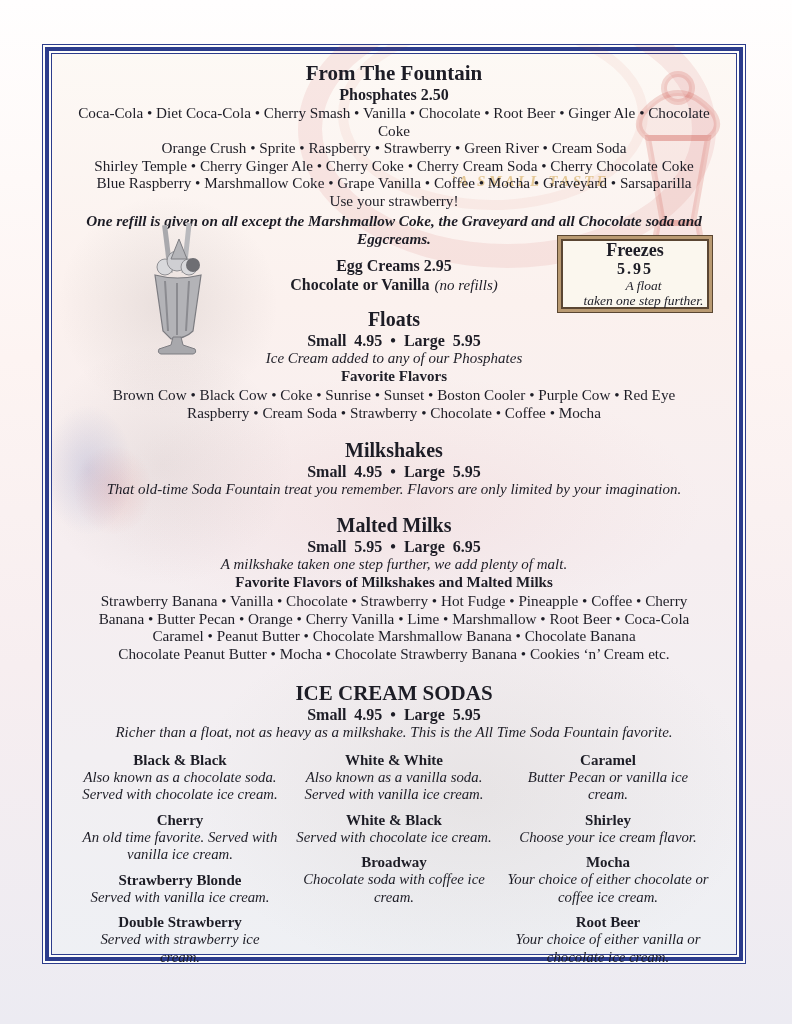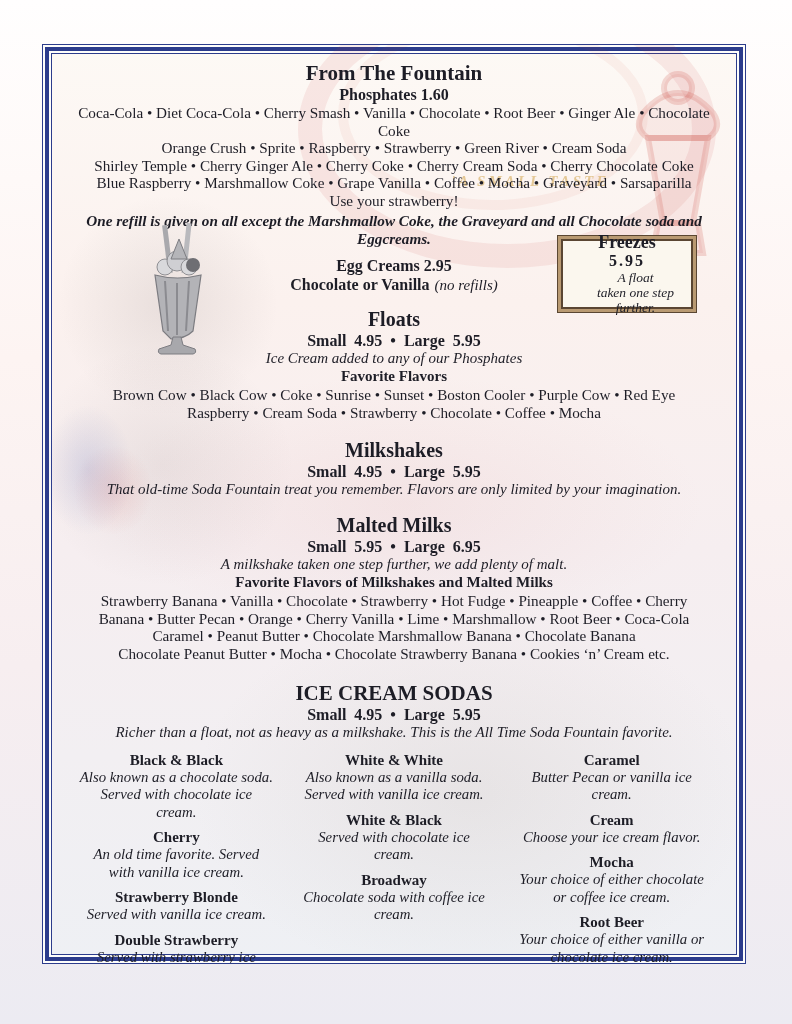--- a/index.html
+++ b/index.html
@@ -39,34 +39,34 @@
   .bold-sub{font-size:16px;font-weight:bold;line-height:19px;}
   .tagline{font-size:15px;font-style:italic;line-height:17px;}
   .flavor-line{font-size:15.2px;line-height:17.6px;}
   .plain{font-size:15.2px;line-height:18px;}
   .refill{font-size:15.2px;font-weight:bold;font-style:italic;line-height:18px;margin-top:2px;}
   .note-ital{font-style:italic;margin-left:5px;}
   .prices{word-spacing:4px;}
   .sec{margin-top:0;}
   
   .freezes{
-    position:absolute;left:514px;top:190px;width:140px;height:78px;z-index:3;
+    position:absolute;left:514px;top:190px;width:156px;height:78px;z-index:3;
     border:1px solid #5a4632;background:#b99a72;padding:3px;box-sizing:border-box;
   }
   .freezes-inner{
     border:2px solid #5a4632;background:#fbf7ee;width:100%;height:100%;box-sizing:border-box;
     display:flex;flex-direction:column;justify-content:center;text-align:center;
   }
   .freezes-title{font-size:18px;font-weight:bold;line-height:19px;}
   .freezes-price{font-size:16px;font-weight:bold;letter-spacing:2px;line-height:18px;}
   .freezes-desc{font-size:13.5px;font-style:italic;line-height:15px;margin-left:17px;}
   
   .shake{position:absolute;left:94px;top:178px;z-index:3;}
   
-  .cols{display:flex;margin-top:10px;padding:0 4px;gap:11px;}
+  .cols{display:flex;margin-top:10px;padding:0 4px;}
   .col{flex:1;padding:0 6px;}
   .soda-item{margin-bottom:7px;}
   .soda-name{font-size:15px;font-weight:bold;line-height:18px;}
   .soda-desc{font-size:14.8px;font-style:italic;line-height:17.5px;} .mt8{margin-top:8px;} .mt14{margin-top:14px;}
   .mt16{margin-top:16px;} .mt18{margin-top:18px;}
 </style>
 </head>
 <body>
 
 <div class="frame">
@@ -110,21 +110,21 @@
       <div class="freezes-price">5.95</div>
       <div class="freezes-desc">A float</div>
       <div class="freezes-desc">taken one step further.</div>
     </div>
   </div>
 
   <div class="content">
 
     <div class="sec">
       <div class="h-lg">From The Fountain</div>
-      <div class="bold-sub">Phosphates 1.60</div>
+      <div class="bold-sub">Phosphates 2.50</div>
       <div class="flavor-line">Coca-Cola • Diet Coca-Cola • Cherry Smash • Vanilla • Chocolate • Root Beer • Ginger Ale • Chocolate Coke</div>
       <div class="flavor-line">Orange Crush • Sprite • Raspberry • Strawberry • Green River • Cream Soda</div>
       <div class="flavor-line">Shirley Temple • Cherry Ginger Ale • Cherry Coke • Cherry Cream Soda •  Cherry Chocolate Coke</div>
       <div class="flavor-line">Blue Raspberry • Marshmallow Coke • Grape Vanilla • Coffee • Mocha • Graveyard • Sarsaparilla</div>
       <div class="plain">Use your strawberry!</div>
       <div class="refill">One refill is given on all except the Marshmallow Coke, the Graveyard and all Chocolate soda and Eggcreams.</div>
     </div>
 
     <div class="mt8">
       <div class="bold-sub">Egg Creams 2.95</div>
@@ -201,21 +201,21 @@
           </div>
 
         </div>
 
         <div class="col">
           <div class="soda-item">
             <div class="soda-name">Caramel</div>
             <div class="soda-desc">Butter Pecan or vanilla ice cream.</div>
           </div>
           <div class="soda-item">
-            <div class="soda-name">Cream</div>
+            <div class="soda-name">Shirley</div>
             <div class="soda-desc">Choose your ice cream flavor.</div>
           </div>
           <div class="soda-item">
             <div class="soda-name">Mocha</div>
             <div class="soda-desc">Your choice of either chocolate or coffee ice cream.</div>
           </div>
           <div class="soda-item">
             <div class="soda-name">Root Beer</div>
             <div class="soda-desc">Your choice of either vanilla or chocolate ice cream.</div>
           </div>

